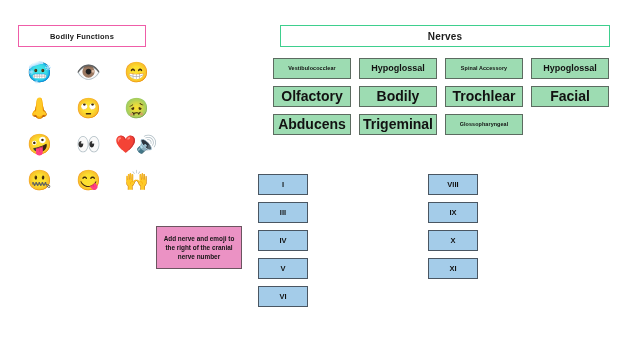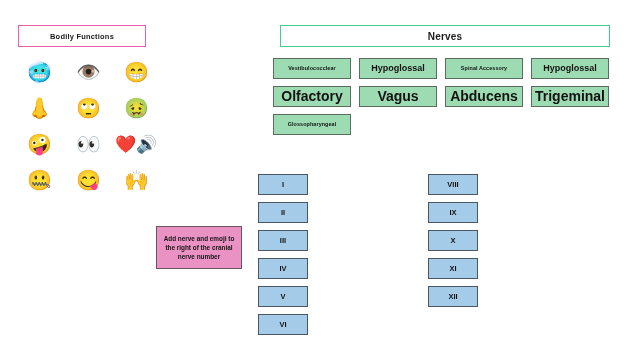--- a/index.html
+++ b/index.html
@@ -181,40 +181,40 @@
     <div class="emoji-cell">😋</div>
     <div class="emoji-cell">🙌</div>
   </div>
 
   <div id="nerve-grid">
     <div class="nerve-tile sz-sm">Vestibulococclear</div>
     <div class="nerve-tile sz-lg">Hypoglossal</div>
     <div class="nerve-tile sz-sm">Spinal Accessory</div>
     <div class="nerve-tile sz-lg">Hypoglossal</div>
     <div class="nerve-tile sz-md">Olfactory</div>
-    <div class="nerve-tile sz-md">Vagus</div>
+    <div class="nerve-tile sz-md">Bodily</div>
+    <div class="nerve-tile sz-md">Trochlear</div>
+    <div class="nerve-tile sz-md">Facial</div>
     <div class="nerve-tile sz-md">Abducens</div>
     <div class="nerve-tile sz-md">Trigeminal</div>
     <div class="nerve-tile sz-sm">Glossopharyngeal</div>
   </div>
 
   <div class="numeral-col" id="numeral-col-left">
     <div class="numeral-tile">I</div>
-    <div class="numeral-tile">II</div>
     <div class="numeral-tile">III</div>
     <div class="numeral-tile">IV</div>
     <div class="numeral-tile">V</div>
     <div class="numeral-tile">VI</div>
   </div>
 
   <div class="numeral-col" id="numeral-col-right">
     <div class="numeral-tile">VIII</div>
     <div class="numeral-tile">IX</div>
     <div class="numeral-tile">X</div>
     <div class="numeral-tile">XI</div>
-    <div class="numeral-tile">XII</div>
   </div>
 
   <div id="instruction-note">
     <span>Add nerve and emoji to the right of the cranial nerve number</span>
   </div>
 
 </div>
 
 </body></html>

